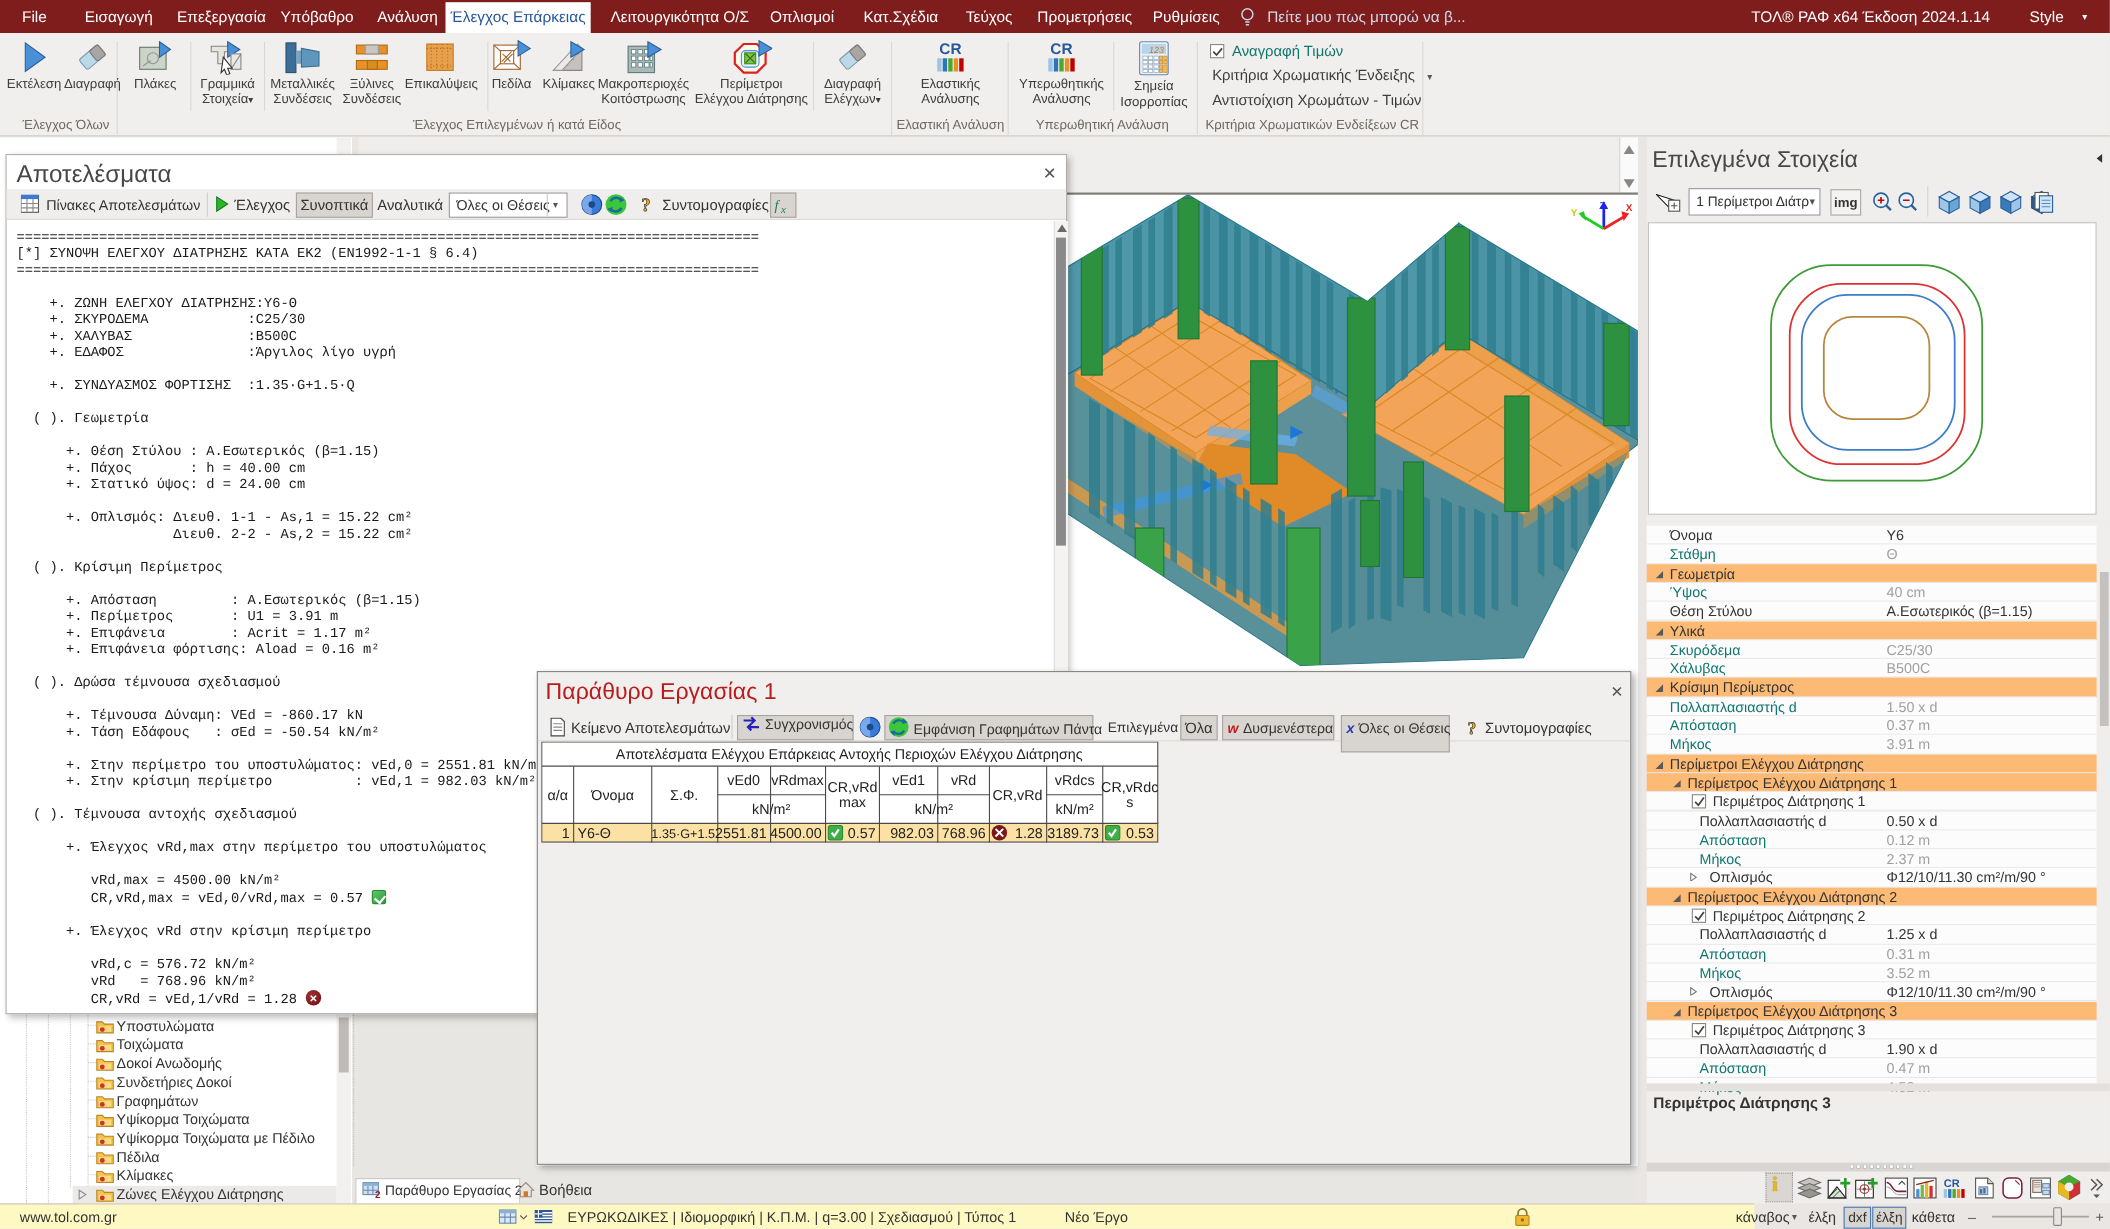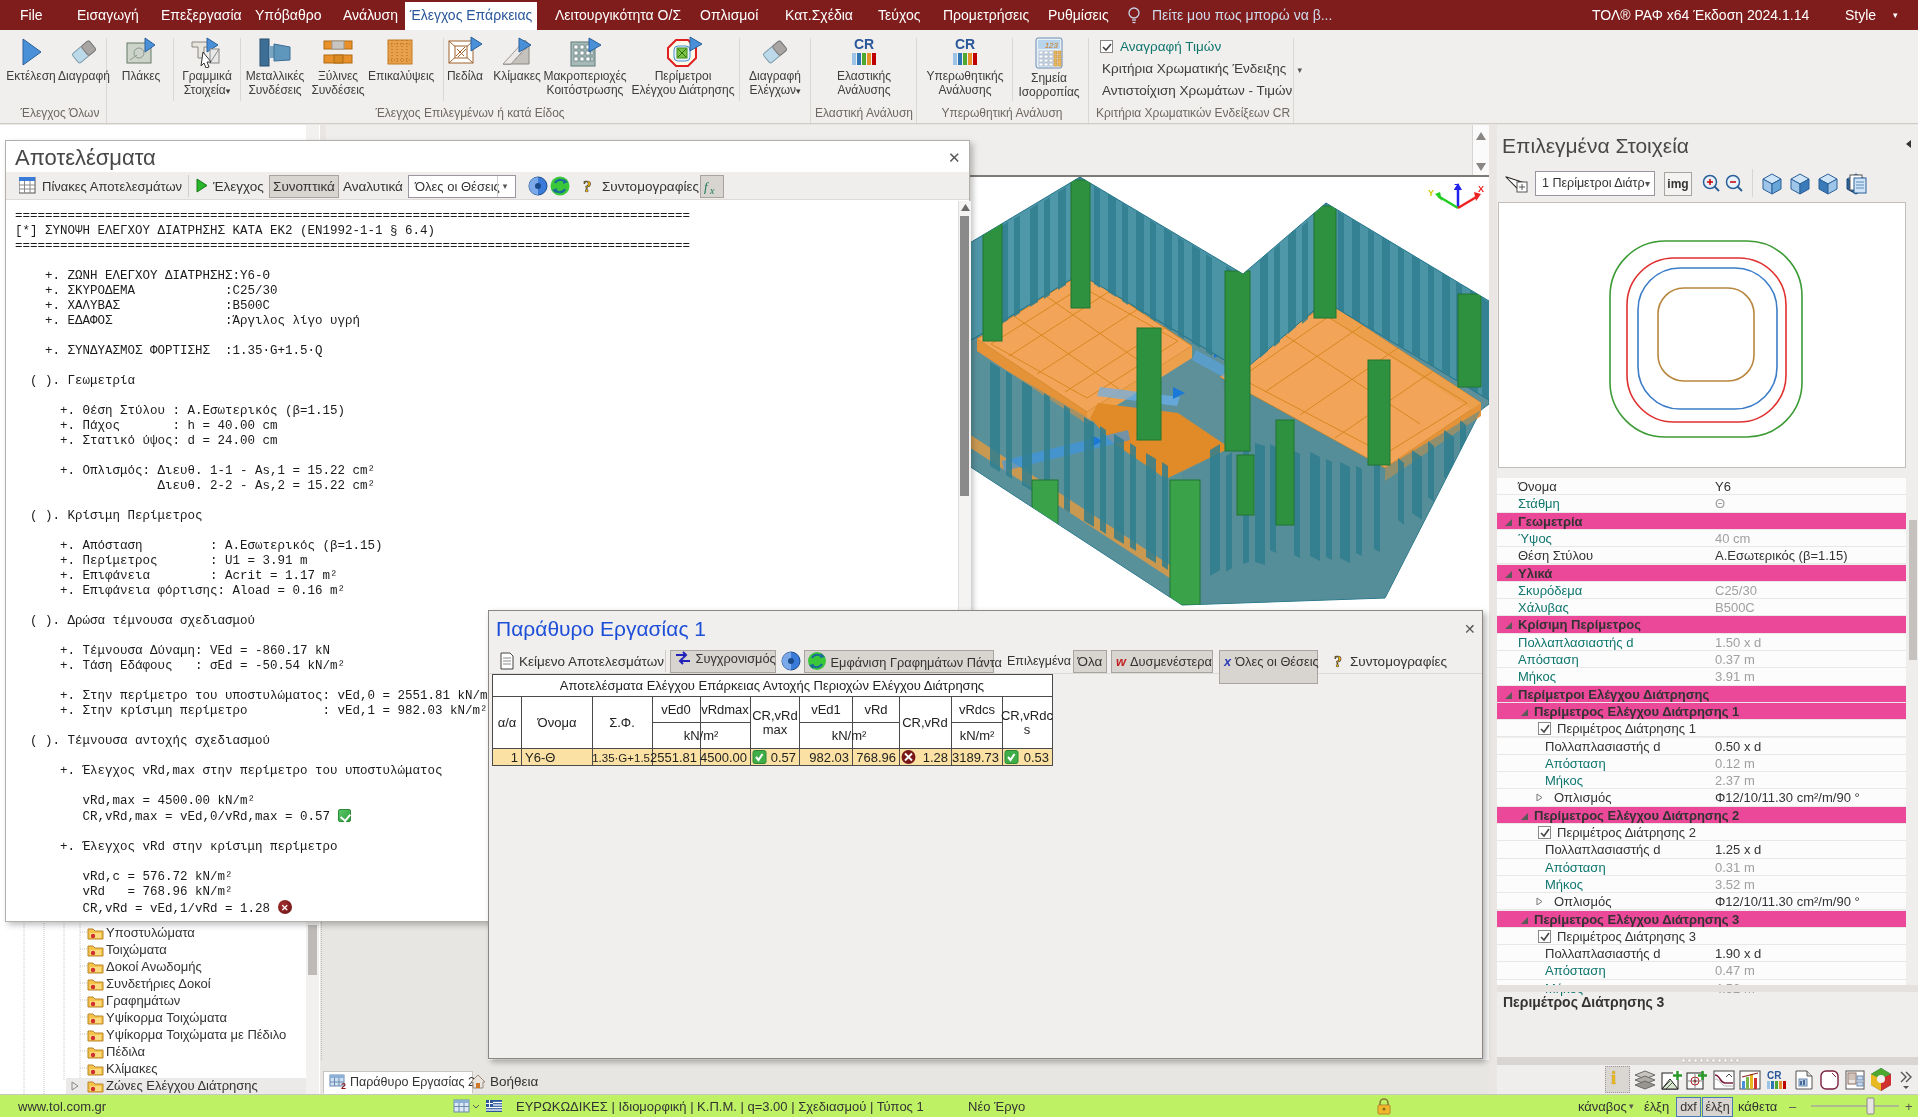--- a/index.html
+++ b/index.html
@@ -6,38 +6,38 @@
 #menubar{position:absolute;left:0;top:0;width:1918px;height:30px;background:#7f1d1d;color:#fff;font-size:14px}
 .mi{position:absolute;top:7px;white-space:nowrap}
 #seltab{position:absolute;left:405px;top:2px;width:132px;height:28px;background:#fff;color:#2a579a;text-align:center;line-height:27px}
 #ribbon{position:absolute;left:0;top:30px;width:1918px;height:94px;background:#f1efed;border-bottom:1px solid #cfcbc7}
 .rb{position:absolute;top:4px;text-align:center}
 .rb svg{display:block;margin:2px auto 1px auto}
 .rl{font-size:12px;color:#3d3d3d;line-height:14px;white-space:nowrap}
 .rsep{position:absolute;top:8px;width:1px;height:91px;background:#dbd7d3}.rsep.sh{top:8px;height:63px}
 .rgl{position:absolute;top:76px;font-size:12px;color:#6e6862;text-align:center;white-space:nowrap}
 #workspace{position:absolute;left:0;top:125px;width:1918px;height:969px;background:#e9e6e3}
-#statusbar{position:absolute;left:0;top:1094px;width:1918px;height:23px;background:#bef264;border-top:1px solid #c9c5c1;font-size:13px;color:#333}
+#statusbar{position:absolute;left:0;top:1094px;width:1595px;height:23px;background:#fef9c3;border-top:1px solid #c9c5c1;font-size:13px;color:#333}
 .sb{position:absolute;top:4px;white-space:nowrap}
 #treepanel{position:absolute;left:0;top:0;width:320px;height:969px;background:#fff}
 .ti{position:absolute;left:106px;font-size:13px;color:#333;white-space:nowrap}
 #viewport{position:absolute;left:326px;top:0;width:1163px;height:935px;background:#f0eeec}
 #canvas{position:absolute;left:0px;top:50px;width:1163px;height:885px;background:#fff;border-top:2px solid #7e7a76}
 .dtab{position:absolute;top:946px;height:23px;font-size:13.5px;color:#333;background:#e8e6e3;border:1px solid #c9c5c1;line-height:21px;white-space:nowrap}
 #rightpanel{position:absolute;left:1497px;top:0;width:421px;height:969px;background:#f0eeec}
 #results{position:absolute;left:5px;top:15px;width:965px;height:782px;background:#fff;border:1px solid #b3afab;box-shadow:3px 3px 6px rgba(0,0,0,.25)}
 #workwin{position:absolute;left:488px;top:485px;width:995px;height:449px;background:#f0efee;border:1px solid #8b8783;box-shadow:3px 3px 6px rgba(0,0,0,.3)}
 .mono{font-family:"Liberation Mono",monospace}
 .tbtn{position:absolute;font-size:13.5px;color:#333;white-space:nowrap}
 .pressed{background:#d8d4d0;border:1px solid #a8a4a0}
 .pr{position:absolute;left:0;width:409px;height:17.3px;border-bottom:1px solid #eae8e6;font-size:13px;background:#fcfcfc}
 .pr .pl{position:absolute;left:21px;top:1px;color:#0f766e;white-space:nowrap}
 .pr .pv{position:absolute;left:218px;top:1px;color:#a0a0a0;white-space:nowrap}
 .pr .dark{color:#333}
-.phd{position:absolute;left:0;width:409px;height:17.3px;border-bottom:1px solid #eae8e6;font-size:13px;font-weight:bold;color:#333;background:#ec4899}
+.phd{position:absolute;left:0;width:409px;height:17.3px;border-bottom:1px solid #eae8e6;font-size:13px;font-weight:normal;color:#333;background:#fdba74}
 .phd span{position:absolute;top:1px;white-space:nowrap}
 .parr{position:absolute;width:8px;height:8px}
 .cbx{position:absolute;left:41px;top:2px;width:13px;height:13px;background:#fff;border:1px solid #8a8683}
 .okic{display:inline-block;width:13px;height:13px;vertical-align:-2px;background:#3fae49;border-radius:2px;border:1px solid #2a8a34;background-image:linear-gradient(135deg,#5cc667,#2f9e3f);position:relative}
 .okic::after{content:"";position:absolute;left:3px;top:2px;width:5px;height:7px;border:solid #fff;border-width:0 2px 2px 0;transform:rotate(40deg)}
 .bdic{display:inline-block;width:14px;height:14px;vertical-align:-2px;background:radial-gradient(circle at 35% 35%,#a03030,#6a1010);border-radius:50%;position:relative}
 .bdic::after{content:"\2715";position:absolute;left:3.5px;top:0.5px;font-size:9px;font-weight:bold;color:#fff;font-family:"Liberation Sans",sans-serif}
 </style></head>
 <body>
 <div id="menubar">
@@ -911,21 +911,21 @@
     <div style="position:absolute;left:952px;top:60px;width:13px;height:720px;background:#f5f3f1;border-left:1px solid #e0dedd"></div>
     <svg style="position:absolute;left:954px;top:62px" width="11" height="10">
         <polygon points="5.5,1 10,8 1,8" fill="#6a6a6a"></polygon>
       </svg>
     <div style="position:absolute;left:954px;top:75px;width:9px;height:280px;background:#8a8a8a"></div>
     <svg style="position:absolute;left:954px;top:768px" width="11" height="10">
         <polygon points="1,2 10,2 5.5,9" fill="#6a6a6a"></polygon>
       </svg>
   </div>
   <div id="workwin">
-    <div style="position:absolute;left:7px;top:6px;font-size:21px;color:#1d4ed8">Παράθυρο Εργασίας 1</div>
+    <div style="position:absolute;left:7px;top:6px;font-size:21px;color:#b91c1c">Παράθυρο Εργασίας 1</div>
     <div style="position:absolute;left:975px;top:10px;font-size:14px;color:#555">✕</div>
     <div style="position:absolute;left:0px;top:36px;width:993px;height:27px;border-bottom:1px solid #dddad7"></div>
     <svg style="position:absolute;left:10px;top:41px" width="16" height="18">
         <path d="M2,1 L11,1 L14,4 L14,17 L2,17 Z" fill="#fff" stroke="#444"></path>
         <g stroke="#888">
           <line x1="4" y1="6" x2="12" y2="6"></line>
           <line x1="4" y1="9" x2="12" y2="9"></line>
           <line x1="4" y1="12" x2="12" y2="12"></line>
         </g>
       </svg>

